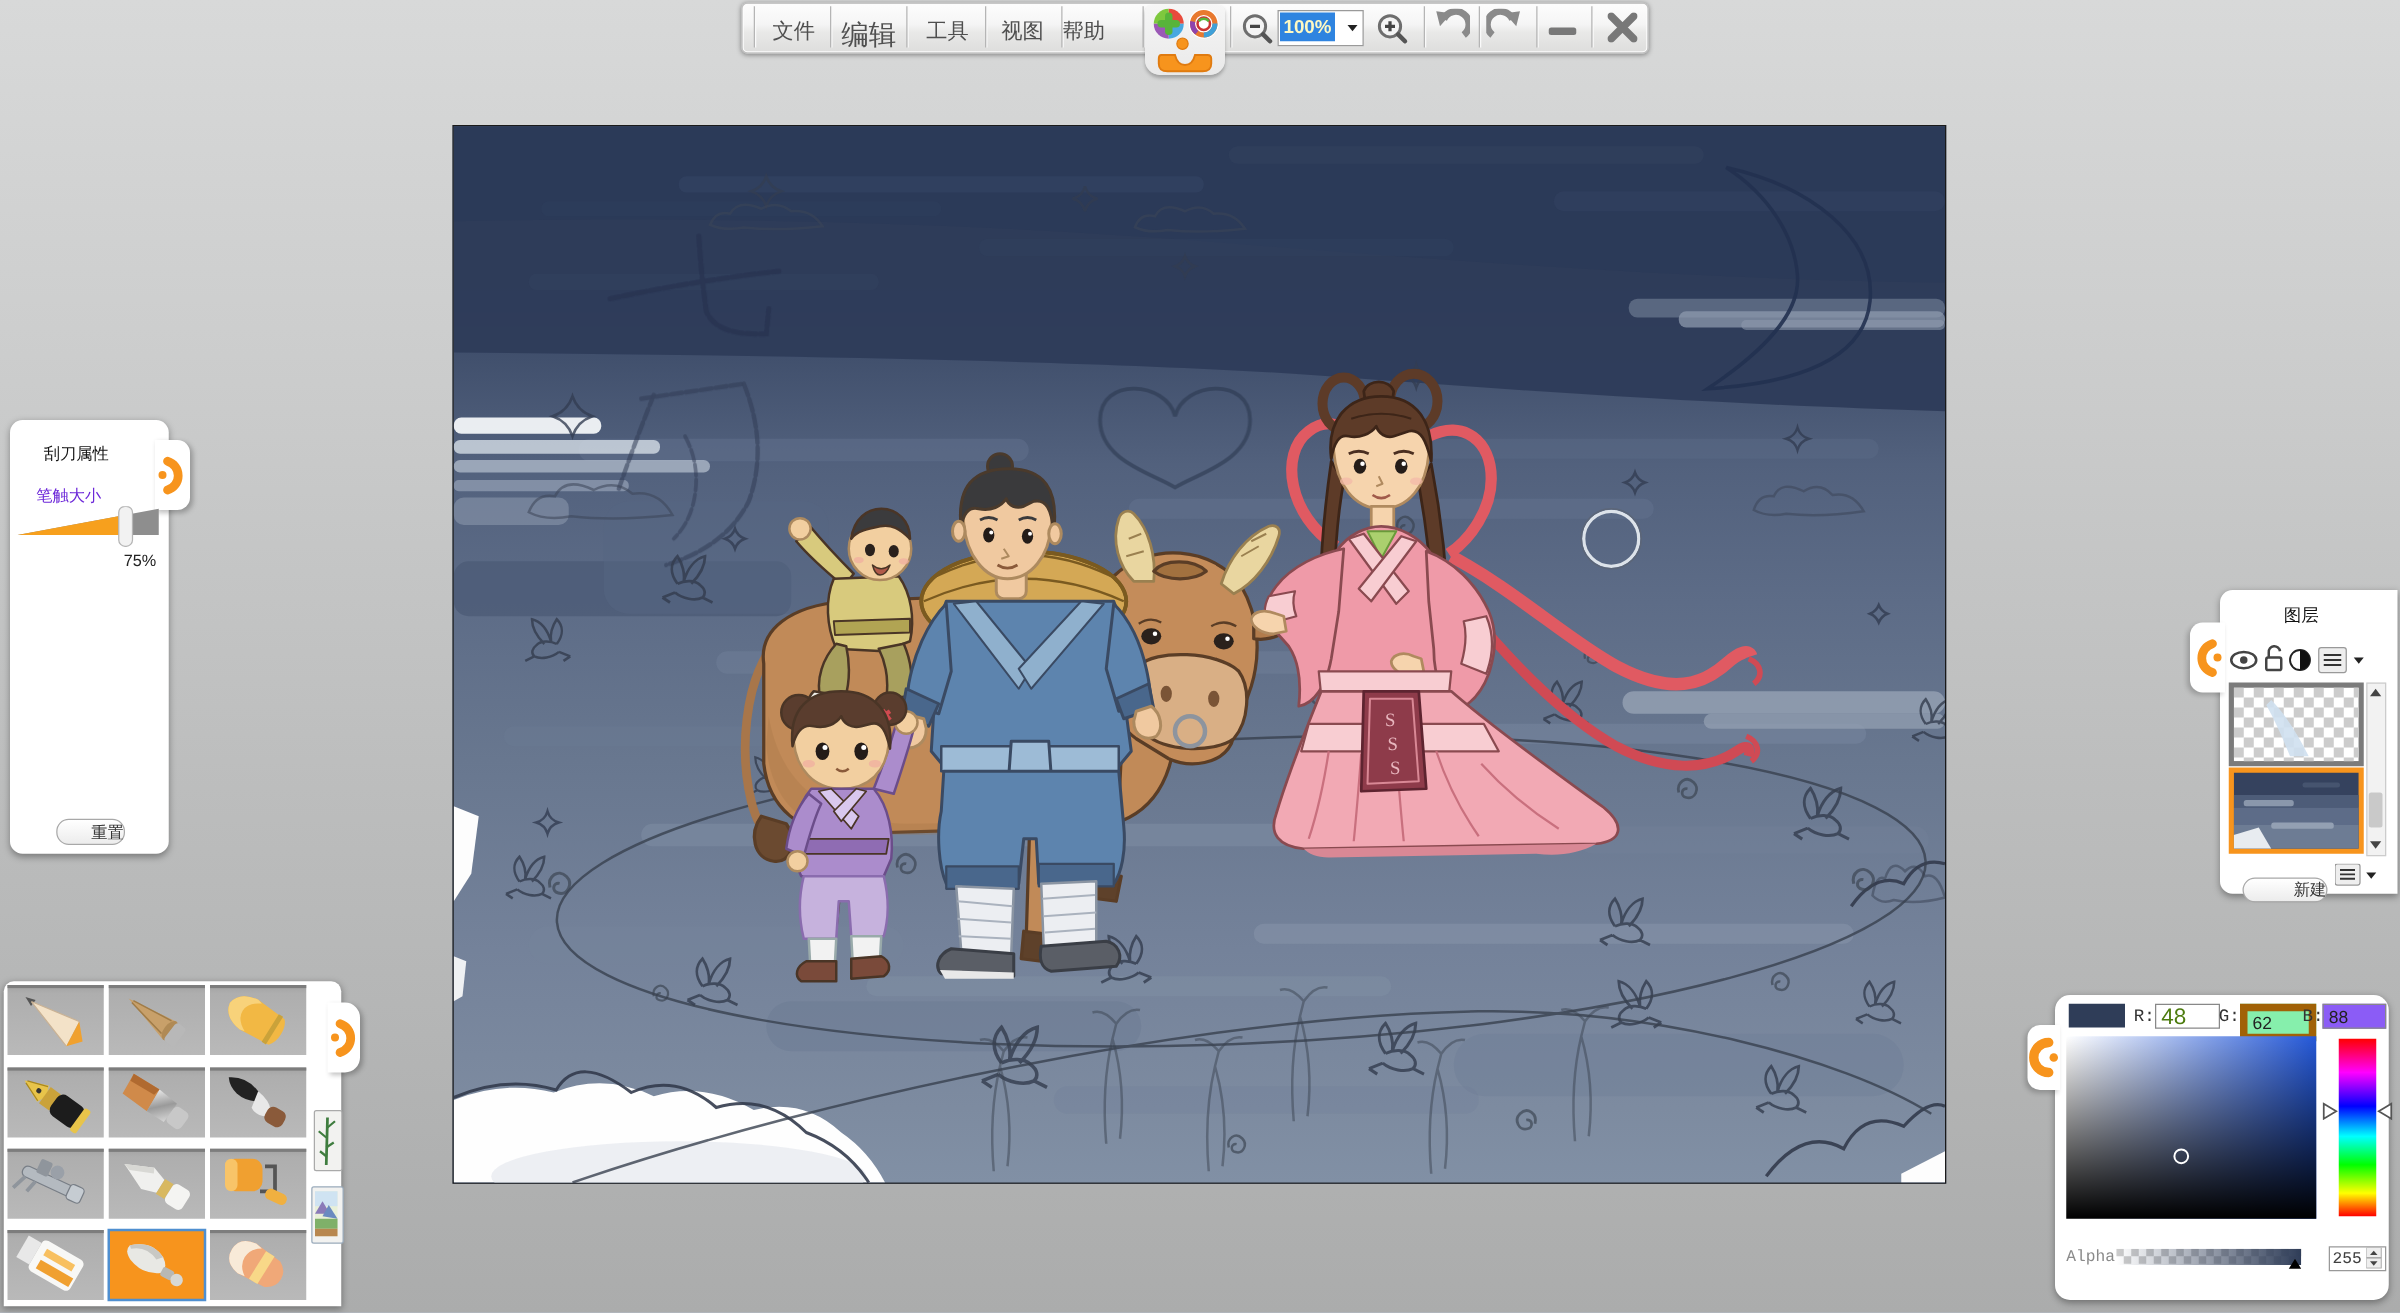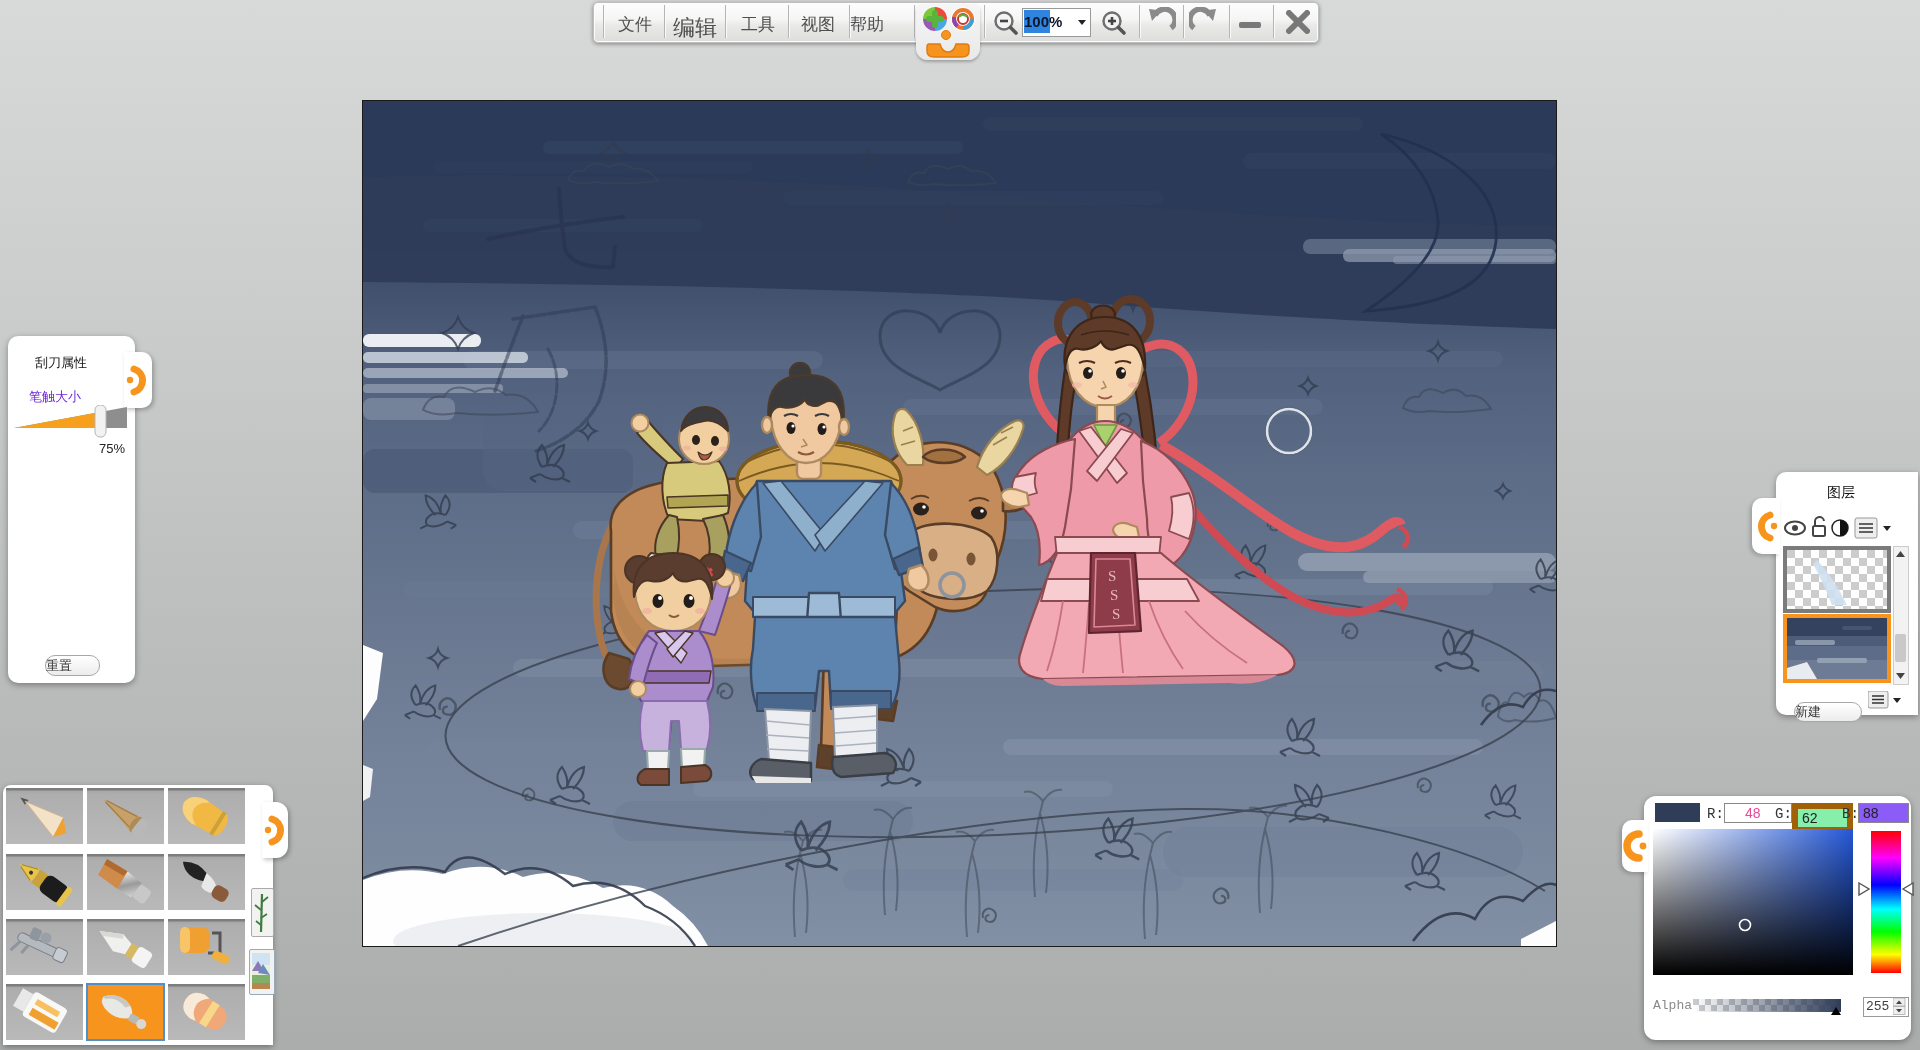--- a/index.html
+++ b/index.html
@@ -1,21 +1,21 @@
 <!DOCTYPE html>
 <html><head><meta charset="utf-8">
 <style>
 html,body{margin:0;padding:0;width:1920px;height:1050px;overflow:hidden;
  font-family:"Liberation Sans",sans-serif;}
 body{background:linear-gradient(180deg,#d8d9d9 0%,#cdcece 25%,#bcbdbd 60%,#abacac 100%);}
 .abs{position:absolute;}
 .panel{position:absolute;background:#fff;border-radius:10px;
  box-shadow:0 2px 6px rgba(0,0,0,.35);}
 .pillbtn{position:absolute;border:1px solid #a8a8a8;border-radius:10px;
- background:linear-gradient(180deg,#ffffff,#ececec);color:#333;text-align:left;}
+ background:linear-gradient(180deg,#ffffff,#ececec);color:#333;text-align:right;}
 </style></head><body>
 <div class="abs" style="left:362px;top:100px;width:1193px;height:845px;background:#6f7e96;border:1px solid #1a1a1a;box-sizing:content-box;">
 <svg width="1193" height="845" viewBox="0 0 1193 845">
 <defs>
 <linearGradient id="sky" x1="0" y1="0" x2="0" y2="1">
  <stop offset="0" stop-color="#2b3a57"></stop>
           <stop offset="0.15" stop-color="#2e3c5a"></stop>
  <stop offset="0.20" stop-color="#3e4d6a"></stop>
           <stop offset="0.32" stop-color="#52617d"></stop>
  <stop offset="0.45" stop-color="#5d6c87"></stop>
@@ -402,21 +402,21 @@
   <circle cx="30" cy="31" r="4.5" fill="#f7941d" stroke="#e07b10" stroke-width="1"></circle>
   <path d="M13,40 L24,40 Q26,48 32,48 Q38,48 40,40 L50,40 Q53,40 53,43 L53,47 Q53,53 46,53 L18,53 Q11,53 11,47 L11,43 Q11,40 13,40 Z" fill="#f7941d" stroke="#e07b10" stroke-width="1.5"></path>
  </g>
 </svg>
 <svg class="abs" style="left:990px;top:8px;" width="34" height="30" viewBox="0 0 34 30">
  <circle cx="14" cy="13" r="8.5" fill="#f4f4f4" stroke="#6e6e6e" stroke-width="2.4"></circle>
  <line x1="10" y1="13" x2="18" y2="13" stroke="#444" stroke-width="2.6"></line>
  <line x1="20.5" y1="19.5" x2="26" y2="25" stroke="#555" stroke-width="3.6" stroke-linecap="round"></line>
 </svg>
 <div class="abs" style="left:1022px;top:8px;width:67px;height:27px;background:#fff;border:1px solid #9a9a9a;"></div>
-<div class="abs" style="left:1024px;top:10px;width:26px;height:23px;background:#2f84e0;color:#0f172a;font-size:15px;font-weight:bold;text-align:center;line-height:23px;">100%</div>
+<div class="abs" style="left:1024px;top:10px;width:44px;height:23px;background:#2f84e0;color:#fef9c3;font-size:15px;font-weight:bold;text-align:center;line-height:23px;">100%</div>
 <div class="abs" style="left:1078px;top:20px;width:0;height:0;border-left:4px solid transparent;border-right:4px solid transparent;border-top:5px solid #222;"></div>
 <svg class="abs" style="left:1098px;top:8px;" width="34" height="30" viewBox="0 0 34 30">
  <circle cx="14" cy="13" r="8.5" fill="#f4f4f4" stroke="#6e6e6e" stroke-width="2.4"></circle>
  <line x1="10" y1="13" x2="18" y2="13" stroke="#444" stroke-width="2.6"></line>
  <line x1="14" y1="9" x2="14" y2="17" stroke="#444" stroke-width="2.6"></line>
  <line x1="20.5" y1="19.5" x2="26" y2="25" stroke="#555" stroke-width="3.6" stroke-linecap="round"></line>
 </svg>
 <svg class="abs" style="left:1146px;top:7px;" width="30" height="30" viewBox="0 0 30 30">
  <path d="M25,21 A10.5,10.5 0 1 0 9,8.5" fill="none" stroke="#8a8a8a" stroke-width="5.5"></path>
  <path d="M3,2 L15,3.5 L6,14 Z" fill="#8a8a8a"></path>
@@ -700,21 +700,21 @@
  <path d="M25,7 l8,0 l-4,5 Z" fill="#222"></path>
 </svg>
 <div class="panel" style="left:1644px;top:796px;width:267px;height:244px;border-radius:12px;"></div>
 <div class="abs" style="left:1622px;top:820px;width:26px;height:52px;background:#fff;border-radius:10px 0 0 10px;box-shadow:-2px 2px 4px rgba(0,0,0,.2);"></div>
 <svg class="abs" style="left:1622px;top:820px;" width="26" height="52" viewBox="0 0 26 52">
  <path d="M17,14 A12,12 0 0 0 17,38" fill="none" stroke="#f7941d" stroke-width="7.5" stroke-linecap="round"></path>
  <circle cx="21" cy="26" r="3.4" fill="#f7941d"></circle>
 </svg>
 <div class="abs" style="left:1655px;top:803px;width:45px;height:19px;background:#2f3d58;"></div>
 <div class="abs" style="left:1707px;top:806px;font-size:14px;font-family:'Liberation Mono',monospace;color:#333;">R:</div>
-<div class="abs" style="left:1724px;top:803px;width:46px;height:18px;background:#fff;border:1px solid #888;font-size:14px;color:#ec4899;padding-left:20px;line-height:18px;">48</div>
+<div class="abs" style="left:1724px;top:803px;width:46px;height:18px;background:#fff;border:1px solid #888;font-size:18px;color:#4d7c0f;padding-left:4px;line-height:18px;">48</div>
 <div class="abs" style="left:1775px;top:806px;font-size:14px;font-family:'Liberation Mono',monospace;color:#333;">G:</div>
 <div class="abs" style="left:1792px;top:803px;width:45px;height:18px;background:#86efac;border:6px solid #a16207;font-size:14px;color:#222;padding-left:4px;line-height:18px;">62</div>
 <div class="abs" style="left:1842px;top:806px;font-size:14px;font-family:'Liberation Mono',monospace;color:#333;">B:</div>
 <div class="abs" style="left:1858px;top:803px;width:45px;height:18px;background:#8b5cf6;border:1px solid #888;font-size:14px;color:#222;padding-left:4px;line-height:18px;">88</div>
 <div class="abs" style="left:1653px;top:829px;width:200px;height:146px;
  background:linear-gradient(180deg, rgba(0,0,0,0) 0%, #000 100%),linear-gradient(90deg,#fff 0%,#2458d8 100%);"></div>
 <svg class="abs" style="left:1653px;top:829px;" width="200" height="146" viewBox="0 0 200 146">
  <circle cx="92" cy="96" r="5.5" fill="none" stroke="#fff" stroke-width="1.6"></circle>
 </svg>
 <div class="abs" style="left:1871px;top:831px;width:30px;height:142px;background:linear-gradient(180deg,#ff0000 0%,#ff00ff 19%,#0000ff 38%,#00ffff 55%,#00ff00 71%,#ffff00 87%,#ff0000 100%);"></div>

